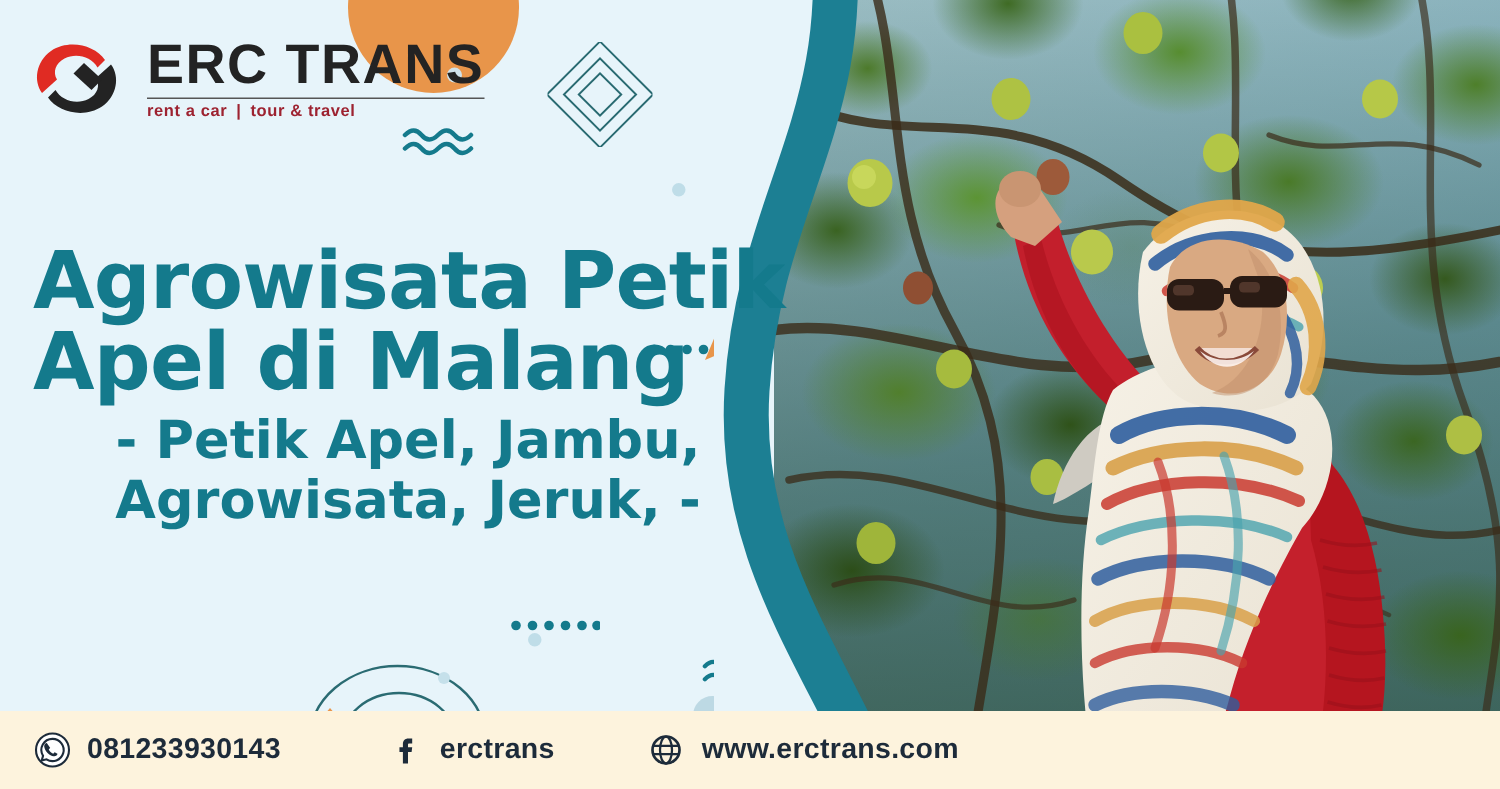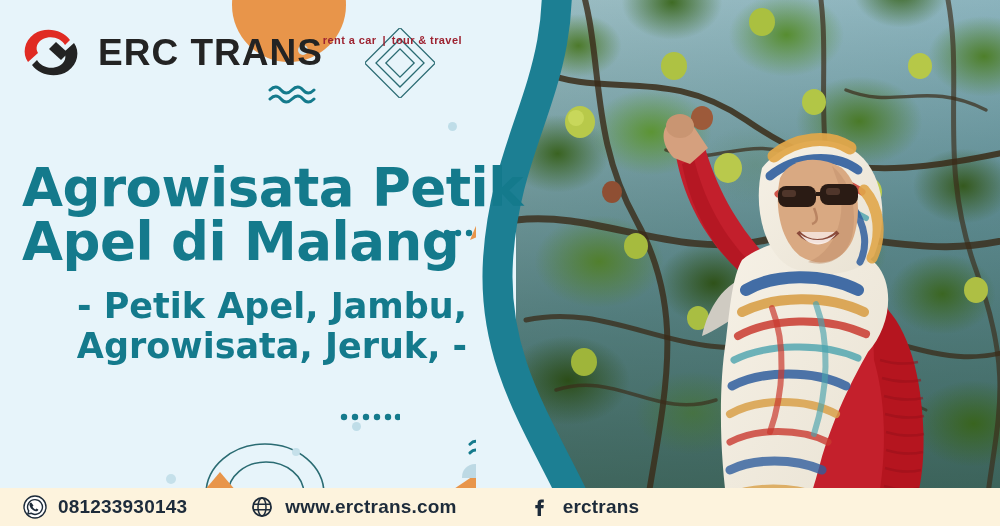--- a/index.html
+++ b/index.html
@@ -97,21 +97,21 @@
 
   
   .person { position:absolute; }
 
   
   .logo-block {
     position:absolute; left:18px; top:22px;
     display:flex; align-items:center; gap:14px;
   }
   .logo-mark { width:66px; height:60px; flex:none; }
-  .logo-text { display:flex; flex-direction:row; }
+  .logo-text { display:flex; flex-direction:column; }
   .logo-name {
     font-size:37px; font-weight:bold; letter-spacing:1px;
     color:#232323; line-height:1; white-space:nowrap;
   }
   .logo-rule { height:1.5px; background:#555; margin:4px 0 2px; }
   .logo-tagline {
     font-size:11px; font-weight:bold; color:#9d2230;
     letter-spacing:.4px; white-space:nowrap;
     display:flex; gap:6px;
   }
@@ -127,26 +127,26 @@
   }
   .h-line1, .h-line2 {
     font-size:53px; line-height:0.99;
     letter-spacing:-0.5px; white-space:nowrap;
   }
   .h-line2 { margin-top:2px; }
   .h-line3, .h-line4 {
     font-size:35px; line-height:1.14;
     text-align:center; white-space:nowrap;
   }
-  .h-line3 { margin-top:18px; }
+  .h-line3 { margin-top:6px; }
 
   
   .footer {
     position:absolute; left:0; bottom:0;
-    width:1000px; height:38px;
+    width:1000px; height:52px;
     background:#fdf3dd;
     display:flex; align-items:center;
   }
   .contact {
     display:flex; align-items:center; gap:11px;
     color:#1d2b3a;
     font-size:19px; font-weight:bold;
     letter-spacing:.2px;
     white-space:nowrap;
   }
@@ -391,34 +391,34 @@
         <svg viewBox="0 0 24 24" width="24" height="24">
           <circle cx="12" cy="12" r="11" fill="#fff" stroke="#1d2b3a" stroke-width="1.4"></circle>
           <path d="M8.2 7.4c-.5 0-.9.2-1.2.6-.4.5-.6 1.2-.5 1.9.2 1.4 1 2.9 2.2 4.1 1.2 1.2 2.7 2 4.1 2.2.7.1 1.4-.1 1.9-.5.4-.3.6-.7.6-1.2l-1.9-1-.9 1c-1.2-.4-2.6-1.8-3-3l1-.9z" fill="#1d2b3a"></path>
           <path d="M12 4.6a7.4 7.4 0 0 0-6.3 11.3L4.8 19l3.2-.8A7.4 7.4 0 1 0 12 4.6z" fill="none" stroke="#1d2b3a" stroke-width="1.4"></path>
         </svg>
       </span>
       <span>081233930143</span>
     </div>
 
 
+    <div class="contact c3">
+      <span class="ic">
+        <svg viewBox="0 0 24 24" width="24" height="24">
+          <path d="M14.8 7.6h2V4.4h-2.6c-2.2 0-3.6 1.4-3.6 3.6v2.1H8.3v3.2h2.3V21h3.4v-7.7h2.4l.4-3.2h-2.8V8.5c0-.6.3-.9.8-.9z" fill="#1d2b3a"></path>
+        </svg>
+      </span>
+      <span>erctrans</span>
+    </div>
+
     <div class="contact c4">
       <span class="ic">
         <svg viewBox="0 0 24 24" width="24" height="24">
           <circle cx="12" cy="12" r="9" fill="none" stroke="#1d2b3a" stroke-width="1.8"></circle>
           <ellipse cx="12" cy="12" rx="4" ry="9" fill="none" stroke="#1d2b3a" stroke-width="1.5"></ellipse>
           <path d="M3.4 9.2h17.2M3.4 14.8h17.2" stroke="#1d2b3a" stroke-width="1.5"></path>
         </svg>
       </span>
       <span>www.erctrans.com</span>
     </div>
 
-    <div class="contact c3">
-      <span class="ic">
-        <svg viewBox="0 0 24 24" width="24" height="24">
-          <path d="M14.8 7.6h2V4.4h-2.6c-2.2 0-3.6 1.4-3.6 3.6v2.1H8.3v3.2h2.3V21h3.4v-7.7h2.4l.4-3.2h-2.8V8.5c0-.6.3-.9.8-.9z" fill="#1d2b3a"></path>
-        </svg>
-      </span>
-      <span>erctrans</span>
-    </div>
-
   </div>
 </div>
 
 </body></html>

